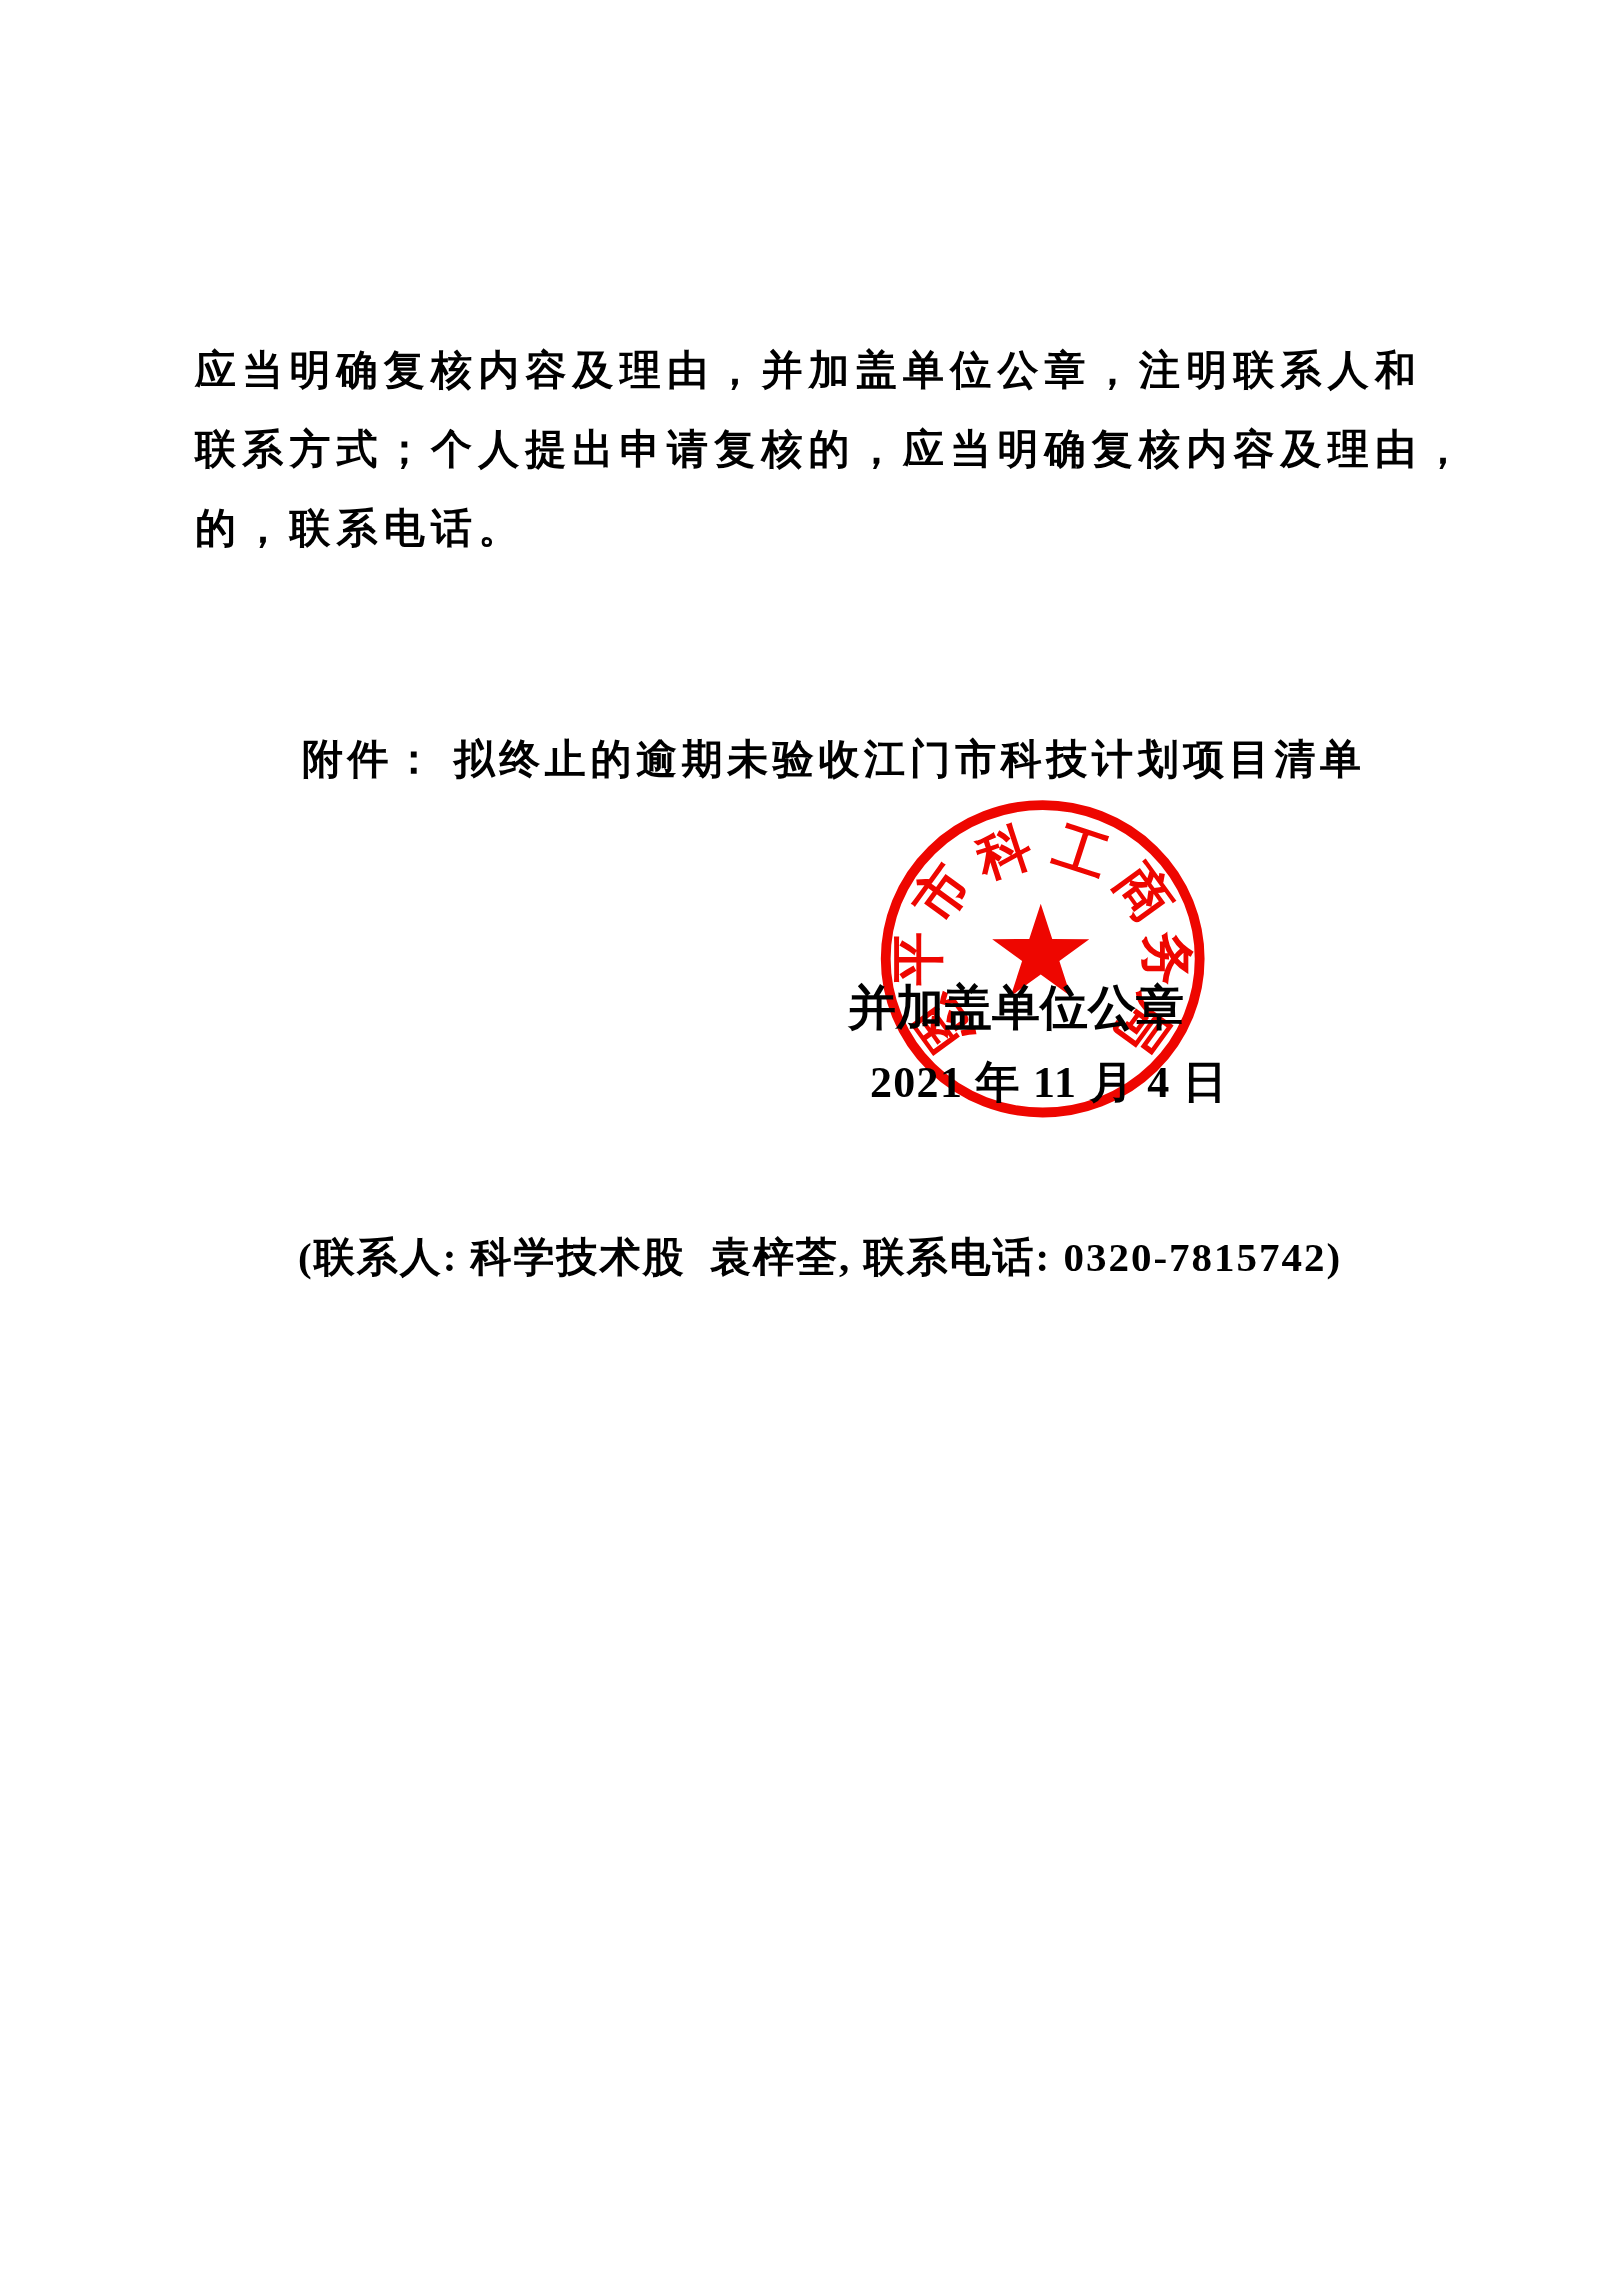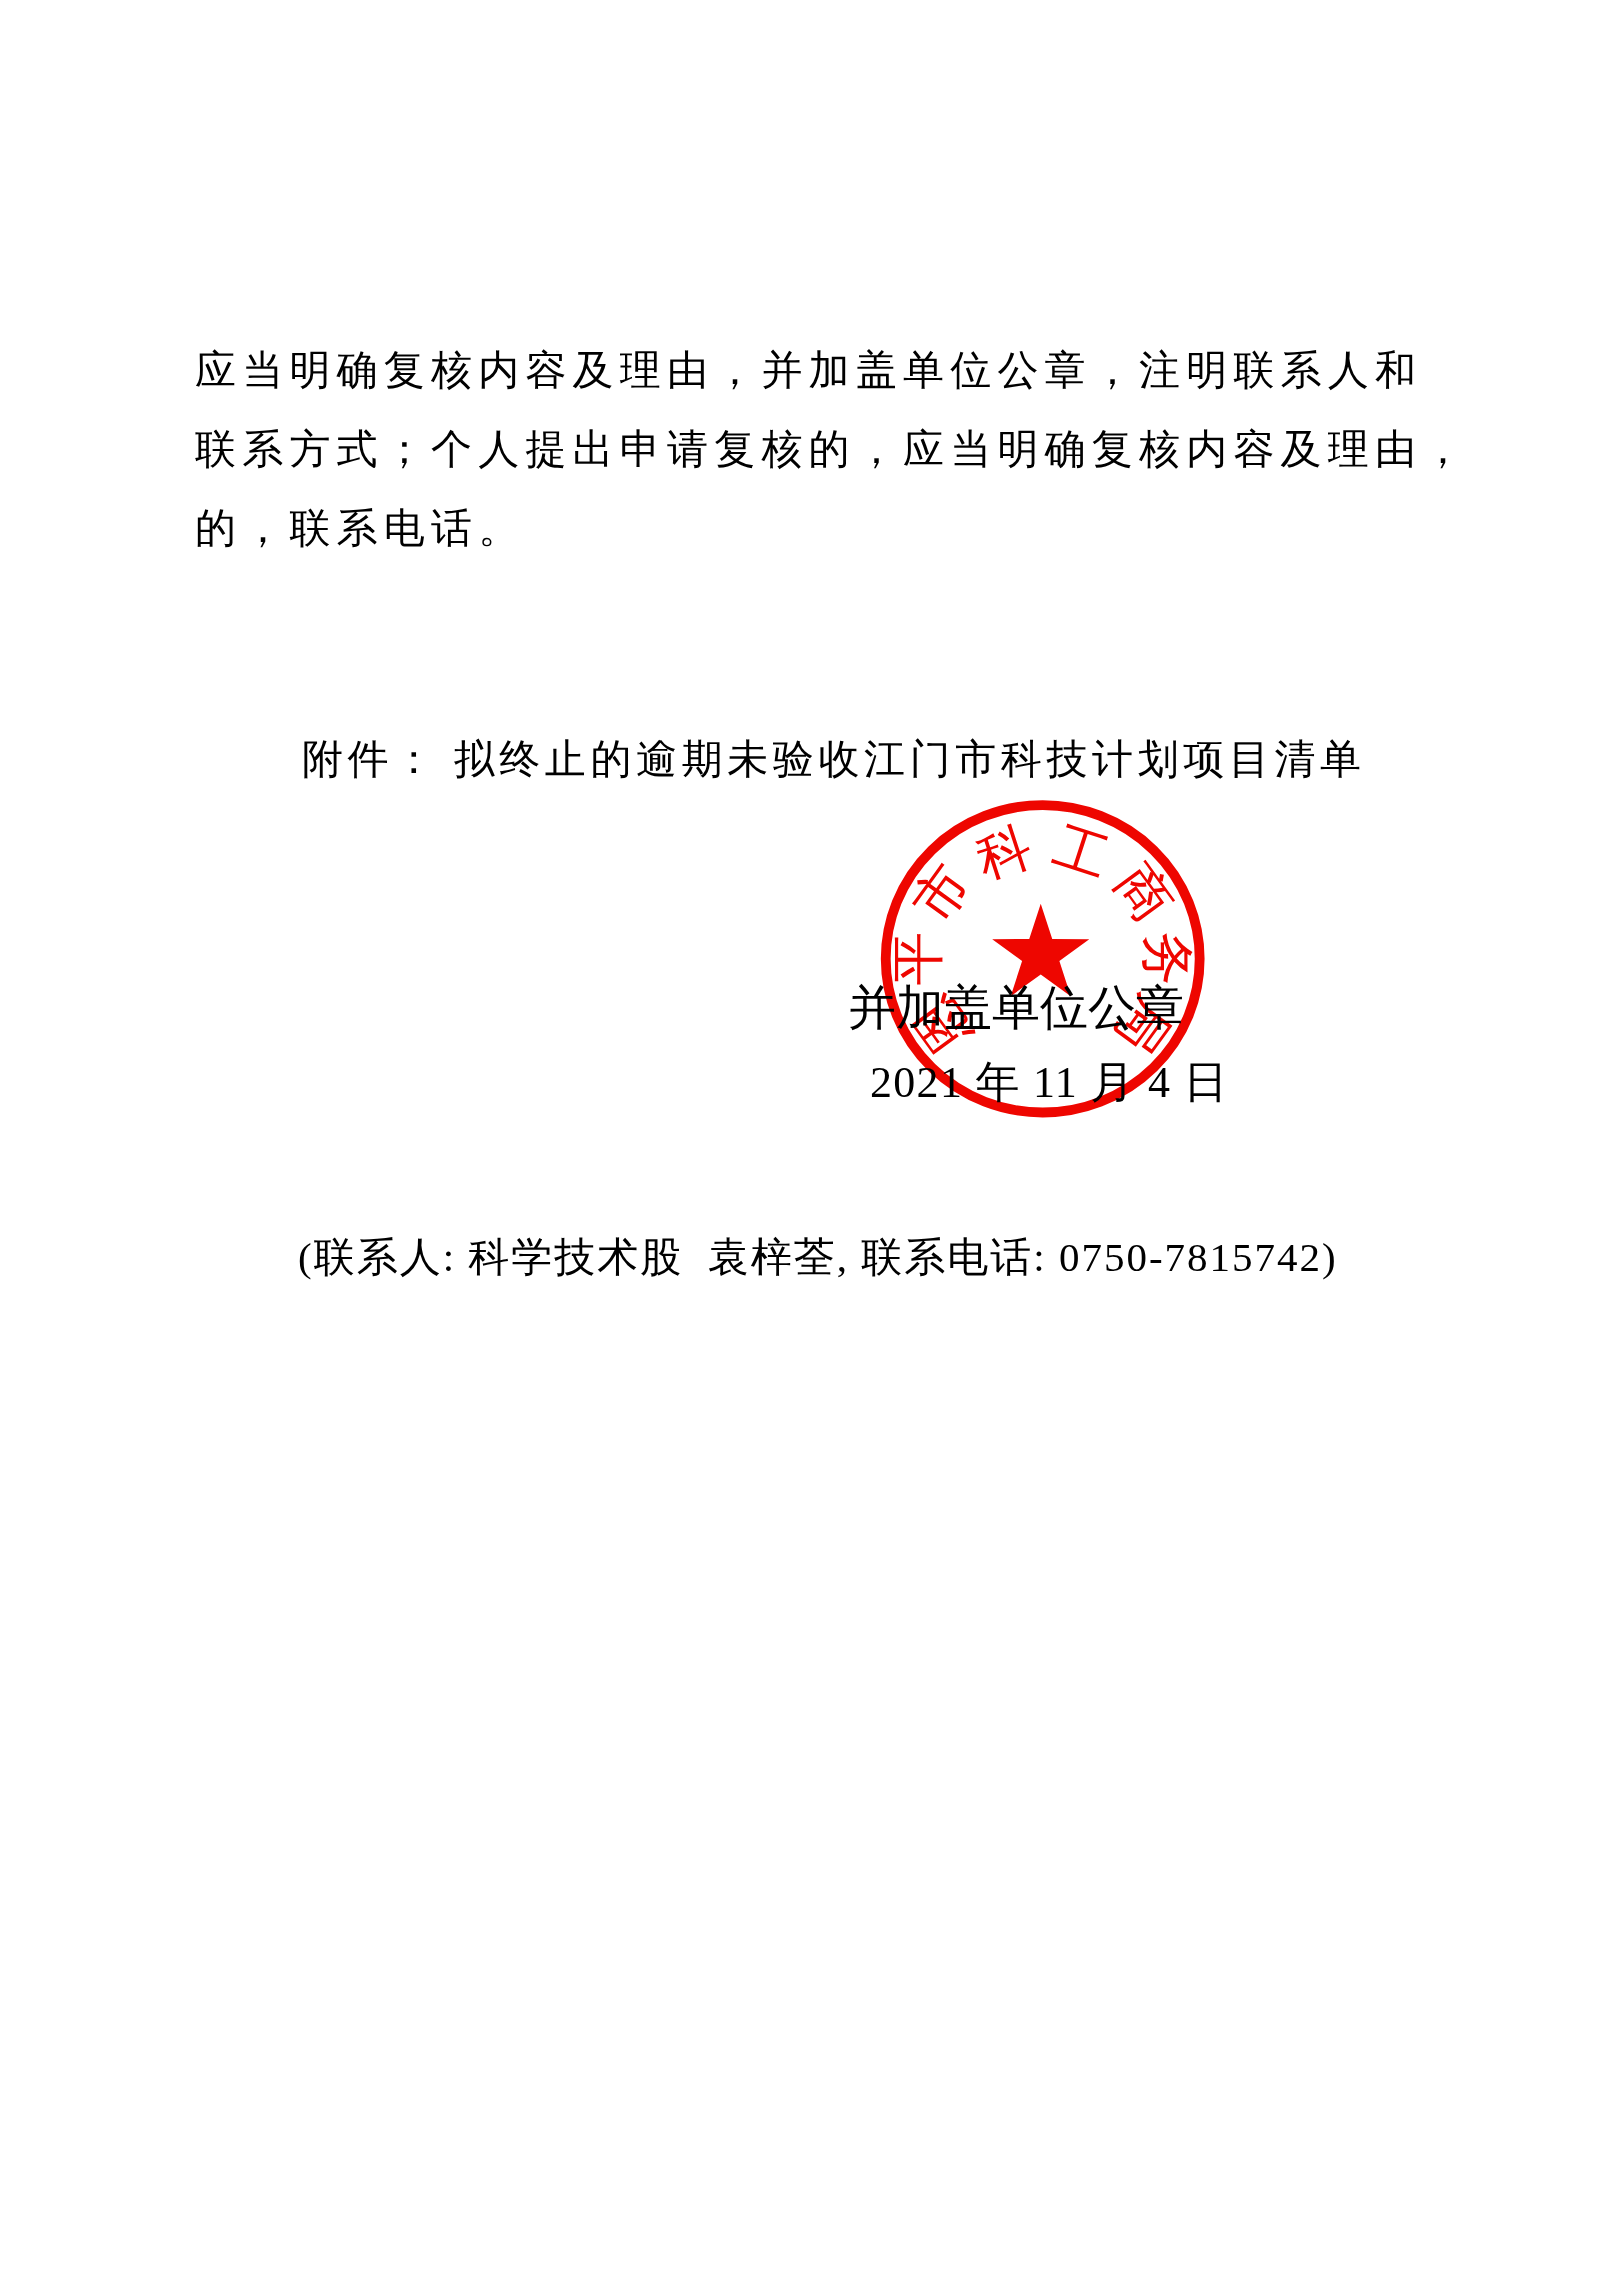--- a/index.html
+++ b/index.html
@@ -10,20 +10,21 @@
   * { margin: 0; padding: 0; box-sizing: border-box; }
   html, body { background: #ffffff; }
   .page {
     position: relative;
     width: 1623px;
     height: 1983px;
     background: var(--paper);
     overflow: hidden;
     font-family: "Liberation Serif", "DejaVu Serif", serif;
     color: var(--ink);
+    font-weight: bold;
   }
   .body-paragraph {
     position: absolute;
     left: 195px;
     top: 331px;
     width: 1240px;
     font-size: 41px;
     line-height: 79px;
     letter-spacing: 6.2px;
     white-space: nowrap;
@@ -104,21 +105,21 @@
     <div>联系方式；个人提出申请复核的，应当明确复核内容及理由，</div>
     <div>的，联系电话。</div>
   </div>
 
   <div class="attachment-line">附件： 拟终止的逾期未验收江门市科技计划项目清单</div>
 
   <div class="issuer-line">并加盖单位公章</div>
 
   <div class="date-line">2021 年 11 月 4 日</div>
 
-  <div class="contact-line">(联系人: 科学技术股  袁梓荃, 联系电话: 0750-7815742)</div>
+  <div class="contact-line">(联系人: 科学技术股  袁梓荃, 联系电话: 0320-7815742)</div>
 
   <div class="page-footer">— 2 —</div>
 
   <svg class="seal-svg" viewBox="0 0 2481 3509" xmlns="http://www.w3.org/2000/svg">
     <ellipse class="seal-ring" cx="1594" cy="1466" rx="240" ry="235"></ellipse>
     <polygon class="seal-star" points="1591,1382 1608.6,1435.7 1665.2,1435.9 1619.5,1469.3 1636.9,1523.1 1591,1490 1545.1,1523.1 1562.5,1469.3 1516.8,1435.9 1573.4,1435.7"></polygon>
     <g id="seal-arc">
         <text transform="translate(1438.7 1567.1) rotate(-126)" text-anchor="middle" dy="0.35em" class="seal-char">恩</text>
         <text transform="translate(1402.0 1466.0) rotate(-90)" text-anchor="middle" dy="0.35em" class="seal-char">平</text>
         <text transform="translate(1438.7 1364.9) rotate(-54)" text-anchor="middle" dy="0.35em" class="seal-char">市</text>

